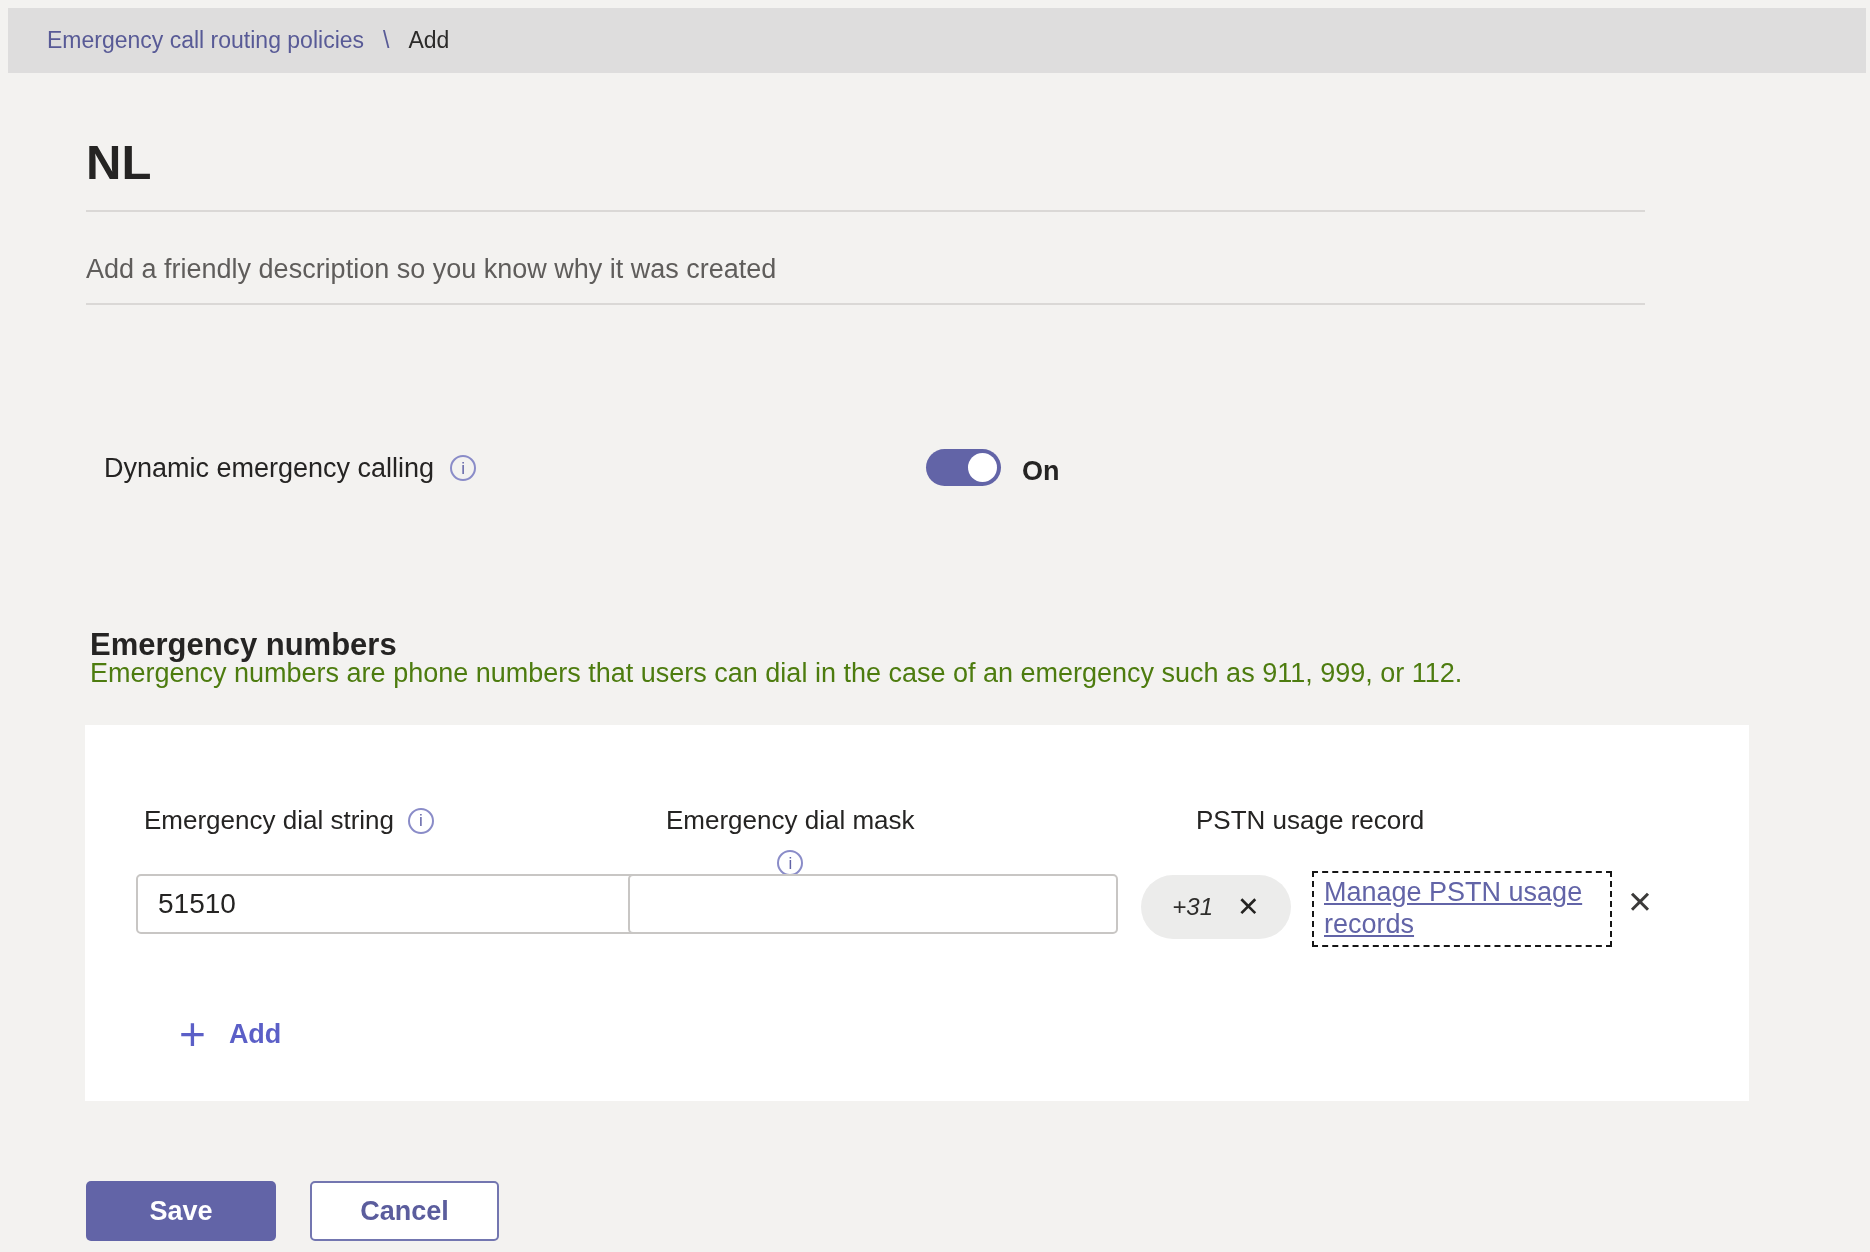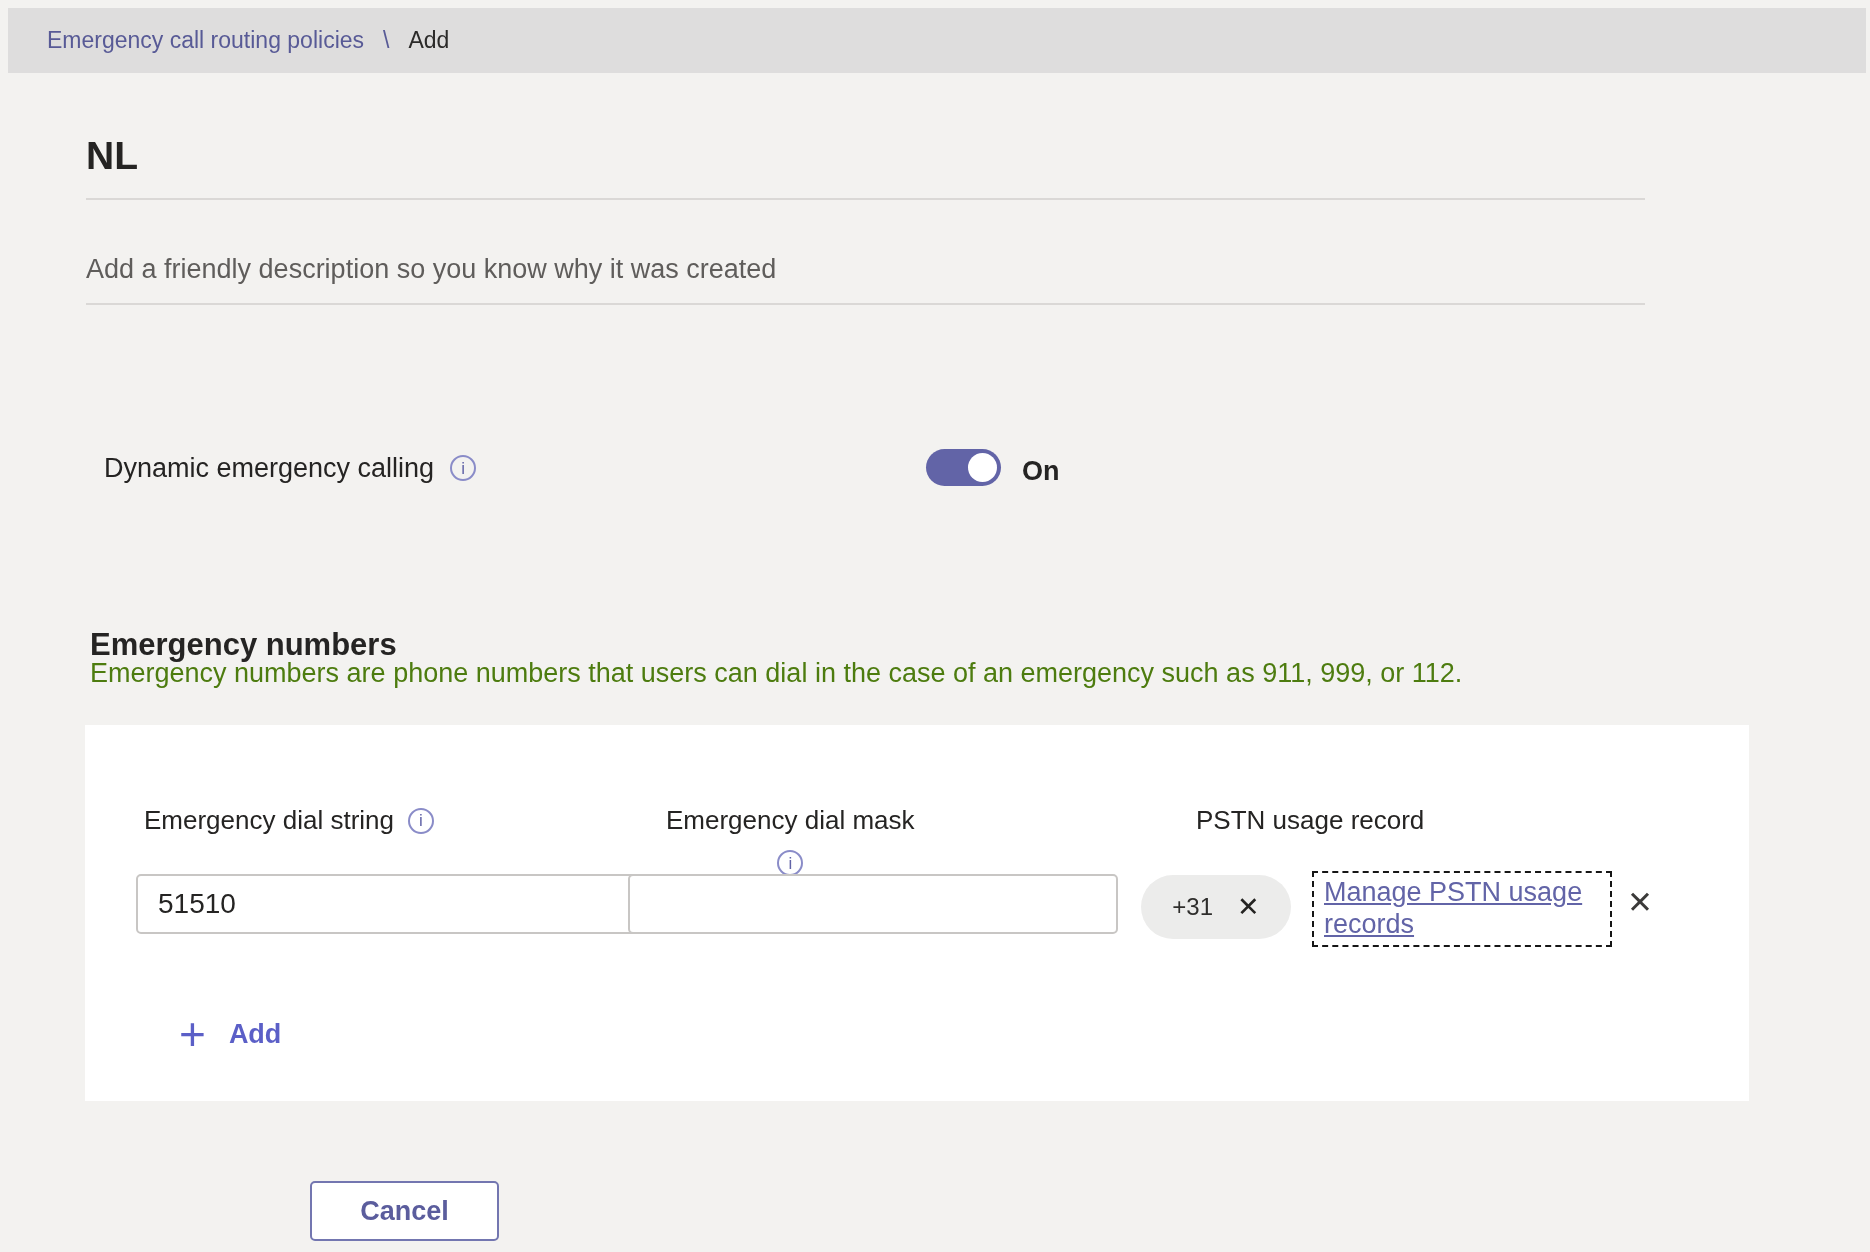--- a/index.html
+++ b/index.html
@@ -17,21 +17,21 @@
     font-size: 23px;
   }
   .crumb-link { color: #585a96; cursor: pointer; }
   .crumb-sep  { color: #585a96; margin: 0 11px; }
   .crumb-current { color: #2b2a29; }
 
   
   .name-input {
     position: absolute; left: 78px; top: 126px; width: 1559px;
     font-family: "Liberation Sans", sans-serif;
-    font-size: 39px; font-weight: 700; color: #252423;
+    font-size: 49px; font-weight: 700; color: #252423;
     background: transparent; border: none; outline: none;
     border-bottom: 2px solid #dad8d6; padding: 0 0 20px 0;
   }
   .desc-input {
     position: absolute; left: 78px; top: 246px; width: 1559px;
     font-family: "Liberation Sans", sans-serif;
     font-size: 27px; color: #5f5d5b;
     background: transparent; border: none; outline: none;
     border-bottom: 2px solid #dad8d6; padding: 0 0 18px 0;
   }
@@ -94,21 +94,21 @@
     background: #fff; border: 2px solid #c8c6c4; border-radius: 5px; outline: none;
   }
   .dial-input.i1 { left: 51px;  width: 544px; }
   .dial-input.i2 { left: 543px; width: 490px; }
 
   .pstn-pill {
     position: absolute; left: 1056px; top: 150px; width: 150px; height: 64px;
     background: #ececeb; border-radius: 32px;
     display: flex; align-items: center; justify-content: center; gap: 16px;
   }
-  .pill-text { font-size: 24px; color: #2f2e2c; }
+  .pill-text { font-size: 24px; color: #2f2e2c; font-style: italic; }
   .pill-dismiss { font-size: 27px; color: #242321; cursor: pointer; line-height: 1; }
 
   .manage-box {
     position: absolute; left: 1227px; top: 146px; width: 300px; height: 76px;
     border: 2px dashed #161616; display: flex; align-items: center; padding: 2px 6px;
   }
   .manage-link {
     font-size: 27px; line-height: 1.18; color: #6264a7;
     text-decoration: underline; cursor: pointer;
   }
@@ -192,15 +192,16 @@
     </div>
 
     <span class="row-remove">✕</span>
 
     <div class="add-btn">
       <span class="add-plus">+</span>
       <span class="add-label">Add</span>
     </div>
   </div>
 
+  <button class="save-btn">Save</button>
   <button class="cancel-btn">Cancel</button>
 
 </div>
 
 </body></html>

